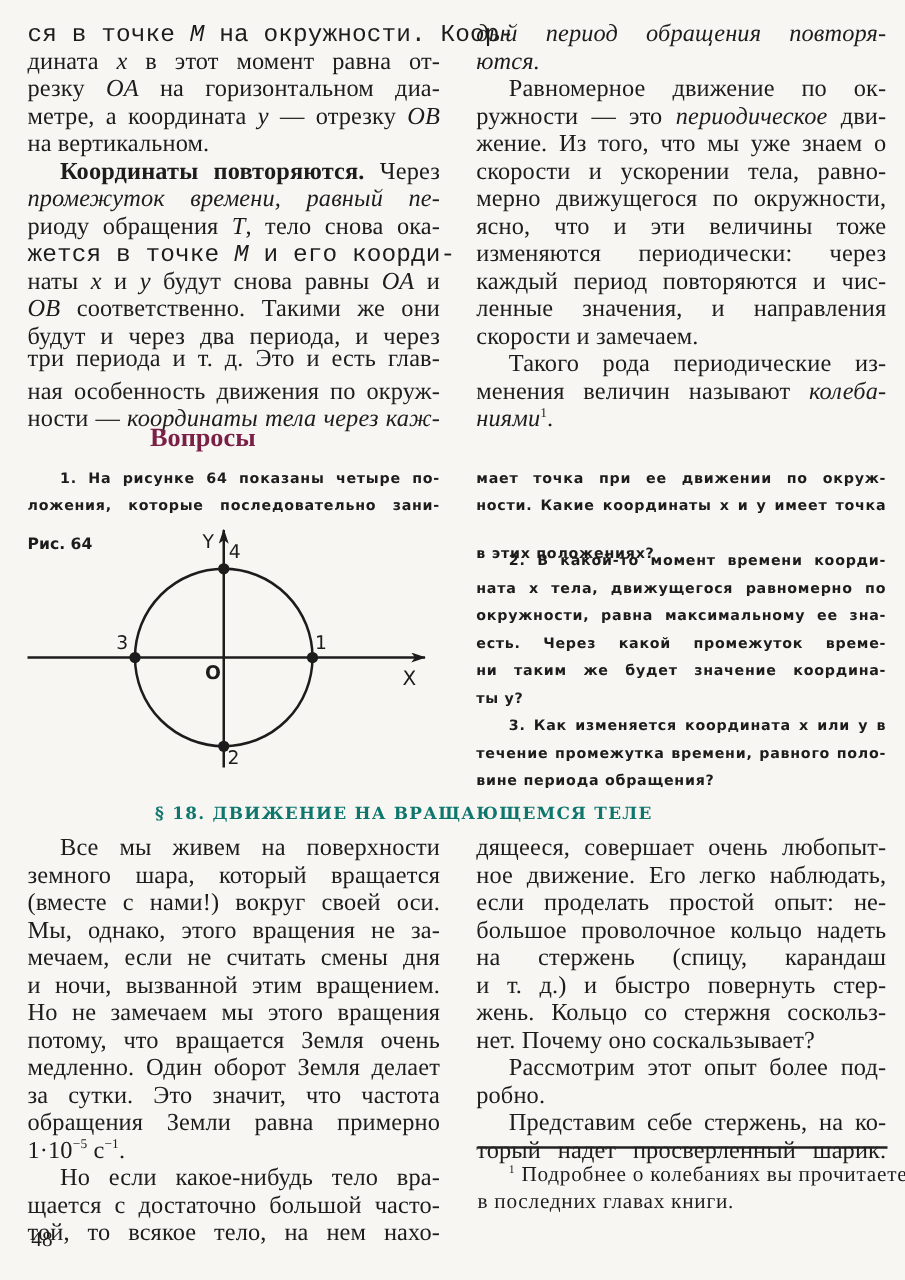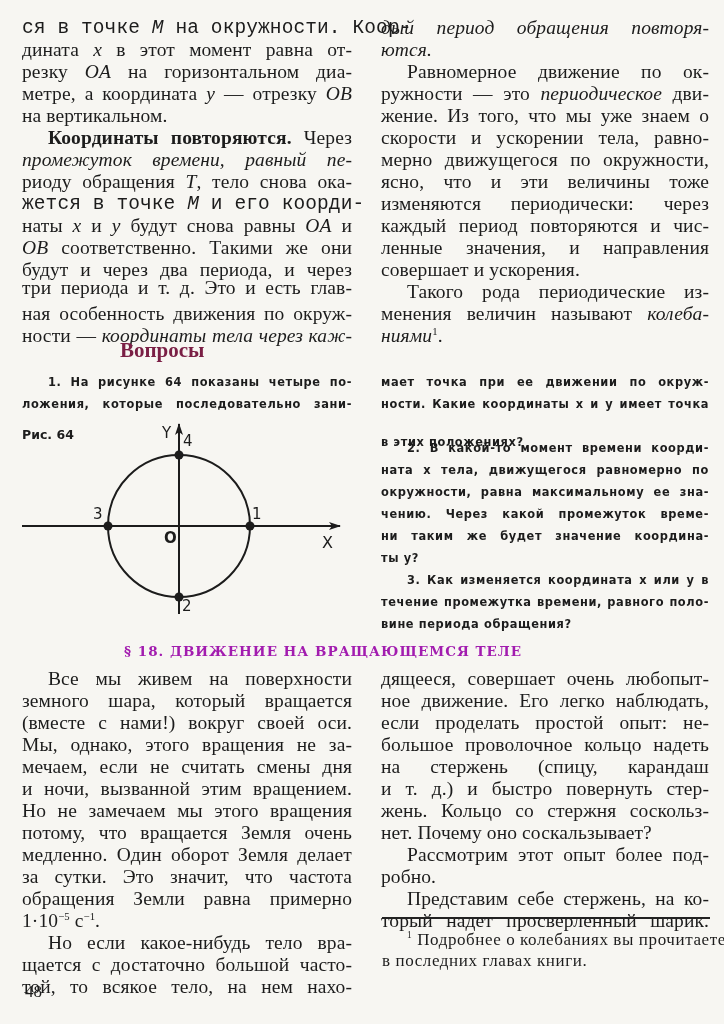--- a/index.html
+++ b/index.html
@@ -22,21 +22,21 @@
     font-weight: bold; font-size: 11.4px; line-height: 24px; letter-spacing: 0.6px;
   }
   .heading-q {
     position: absolute; left: 120px; top: 338px;
     font-family: "Liberation Serif", serif; font-weight: bold;
     font-size: 21px; color: #7a1f45;
   }
   .section-title {
     position: absolute; left: 124px; top: 643px;
     font-family: "DejaVu Serif", serif; font-weight: bold; font-size: 13.5px;
-    letter-spacing: 1px; color: #a21caf;
+    letter-spacing: 1px; color: #0f766e;
   }
   .fig-label {
     position: absolute; left: 22px; top: 427px;
     font-family: "DejaVu Sans", sans-serif; font-weight: bold; font-size: 12.5px;
   }
   .fn-rule { position: absolute; left: 382px; top: 917px; width: 328px; height: 1.6px; background: #222; }
   .fn {
     position: absolute; white-space: nowrap;
     font-family: "Liberation Serif", serif; font-size: 17px; letter-spacing: 0.6px;
   }
@@ -70,41 +70,41 @@
   <div class="line it" style="top:22px; text-align-last:left;">ются.</div>
   <div class="line indent" style="top:44px; width:328px;">Равномерное движение по ок-</div>
   <div class="line" style="top:66px; width:328px;">ружности — это <span class="it">периодическое</span> дви-</div>
   <div class="line" style="top:88px; width:328px;">жение. Из того, что мы уже знаем о</div>
   <div class="line" style="top:110px; width:328px;">скорости и ускорении тела, равно-</div>
   <div class="line" style="top:132px; width:328px;">мерно движущегося по окружности,</div>
   <div class="line" style="top:154px; width:328px;">ясно, что и эти величины тоже</div>
   <div class="line" style="top:176px; width:328px;">изменяются периодически: через</div>
   <div class="line" style="top:198px; width:328px;">каждый период повторяются и чис-</div>
   <div class="line" style="top:220px; width:328px;">ленные значения, и направления</div>
-  <div class="line" style="top:242px; text-align-last:left;">совершает и ускорения.</div>
+  <div class="line" style="top:242px; text-align-last:left;">скорости и замечаем.</div>
   <div class="line indent" style="top:264px; width:328px;">Такого рода периодические из-</div>
   <div class="line" style="top:286px; width:328px;">менения величин называют <span class="it">колеба-</span></div>
   <div class="line" style="top:308px; text-align-last:left;"><span class="it">ниями</span><sup>1</sup>.</div>
 </div>
 
 <div class="heading-q">Вопросы</div>
 
 <div class="col" style="left:22px; top:370px; width:330px;">
   <div class="line sans indent" style="top:0; width:330px;">1. На рисунке 64 показаны четыре по-</div>
   <div class="line sans" style="top:22px; width:330px;">ложения, которые последовательно зани-</div>
 </div>
 
 <div class="col" style="left:381px; top:370px; width:328px;">
   <div class="line sans" style="top:0; width:328px;">мает точка при ее движении по окруж-</div>
   <div class="line sans" style="top:22px; width:328px;">ности. Какие координаты x и y имеет точка</div>
   <div class="line sans" style="top:44px; text-align-last:left;margin-top:16px;">в этих положениях?</div>
   <div class="line sans indent" style="top:66px; width:328px;">2. В какой-то момент времени коорди-</div>
   <div class="line sans" style="top:88px; width:328px;">ната x тела, движущегося равномерно по</div>
   <div class="line sans" style="top:110px; width:328px;">окружности, равна максимальному ее зна-</div>
-  <div class="line sans" style="top:132px; width:328px;">чению. Через какой промежуток време-</div>
+  <div class="line sans" style="top:132px; width:328px;">есть. Через какой промежуток време-</div>
   <div class="line sans" style="top:154px; width:328px;">ни таким же будет значение координа-</div>
   <div class="line sans" style="top:176px; text-align-last:left;">ты y?</div>
   <div class="line sans indent" style="top:198px; width:328px;">3. Как изменяется координата x или y в</div>
   <div class="line sans" style="top:220px; width:328px;">течение промежутка времени, равного поло-</div>
   <div class="line sans" style="top:242px; text-align-last:left;">вине периода обращения?</div>
 </div>
 
 <div class="fig-label">Рис. 64</div>
 <div style="position:absolute; left:0; top:0; width:724px; height:1024px; pointer-events:none;">
   <svg width="724" height="1024">

